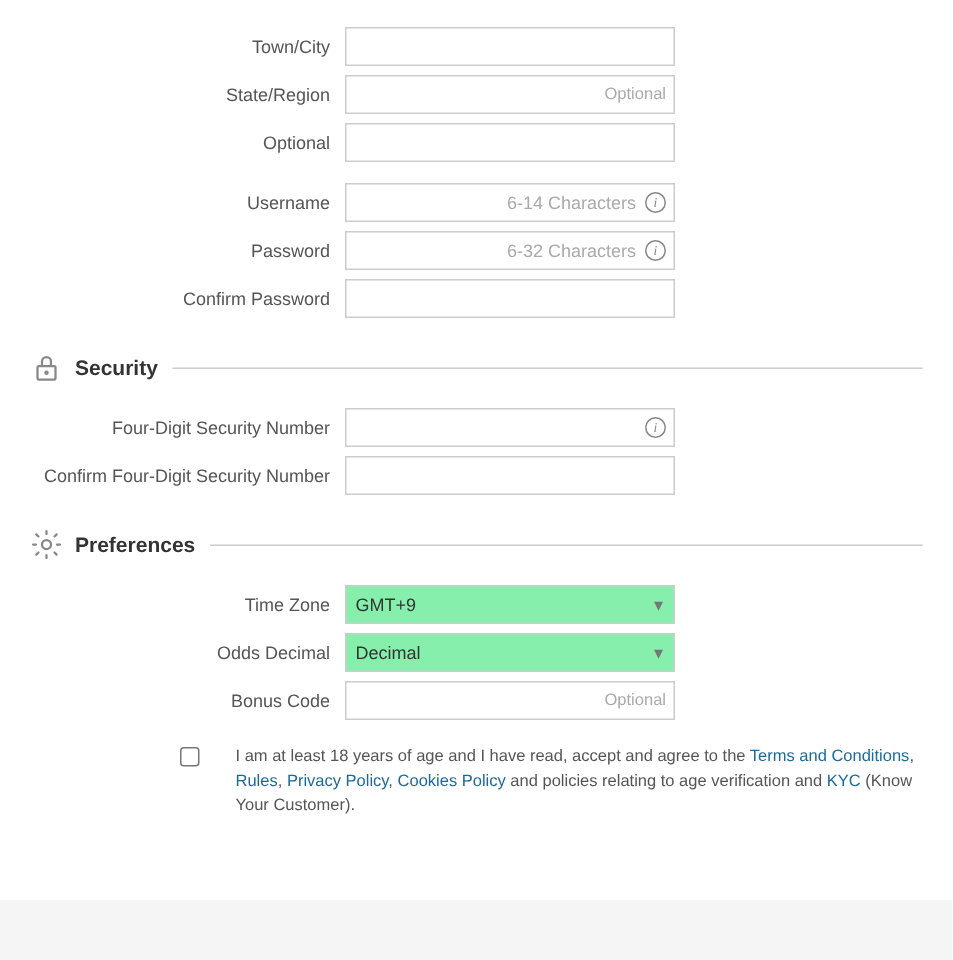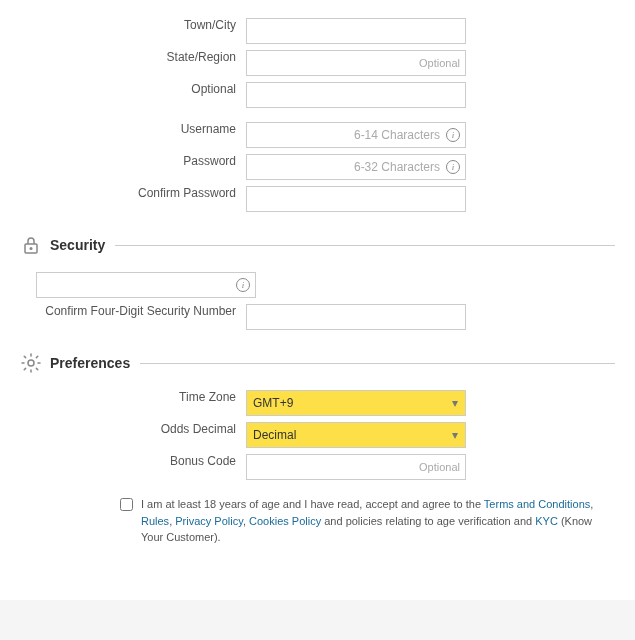--- a/index.html
+++ b/index.html
@@ -36,22 +36,23 @@
       white-space: nowrap;
     }
     .section-line {
       flex: 1;
       height: 1px;
       background: #ccc;
     }
     
     .form-row {
       display: flex;
+      align-items: center;
       margin-bottom: 6px;
-      padding: 0 36px;
+      padding: 0 20px;
     }
     .form-label {
       text-align: right;
       width: 210px;
       min-width: 210px;
       padding-right: 10px;
       font-size: 12px;
       color: #555;
     }
     .input-wrapper {
@@ -121,21 +122,21 @@
       flex: 1;
       max-width: 220px;
     }
     .select-wrapper select {
       width: 100%;
       height: 26px;
       border: 1px solid #ccc;
       padding: 3px 28px 3px 6px;
       font-size: 12px;
       color: #333;
-      background: #fde047;
+      background: #86efac;
       appearance: none;
       -webkit-appearance: none;
       cursor: pointer;
     }
     .select-wrapper .chevron {
       position: absolute;
       right: 8px;
       top: 50%;
       transform: translateY(-50%);
       pointer-events: none;
@@ -174,20 +175,21 @@
       gap: 8px;
     }
     .terms-checkbox {
       margin-top: 2px;
       flex-shrink: 0;
     }
     .terms-text {
       font-size: 11px;
       color: #555;
       line-height: 1.5;
+      margin-left: 16px;
     }
     .terms-text a {
       color: #1a6b9a;
       text-decoration: none;
     }
     
     .join-btn-row {
       display: flex;
       justify-content: center;
       padding: 14px 20px 10px 20px;
@@ -263,20 +265,21 @@
         <path d="M8 10V7a3 3 0 0 1 6 0v3" stroke="#888" stroke-width="1.5" fill="none"></path>
         <circle cx="11" cy="14.5" r="1.5" fill="#888"></circle>
       </svg>
     </span>
     <span class="section-title">Security</span>
     <div class="section-line"></div>
   </div>
 
 
   <div class="form-row">
+    <div class="form-label">Four-Digit Security Number</div>
     <div class="input-wrapper">
       <input type="password" style="">
       <span class="info-icon">i</span>
     </div>
   </div>
 
   <div class="form-row">
     <div class="form-label">Confirm Four-Digit Security Number</div>
     <div class="input-wrapper">
       <input type="password" style="">

